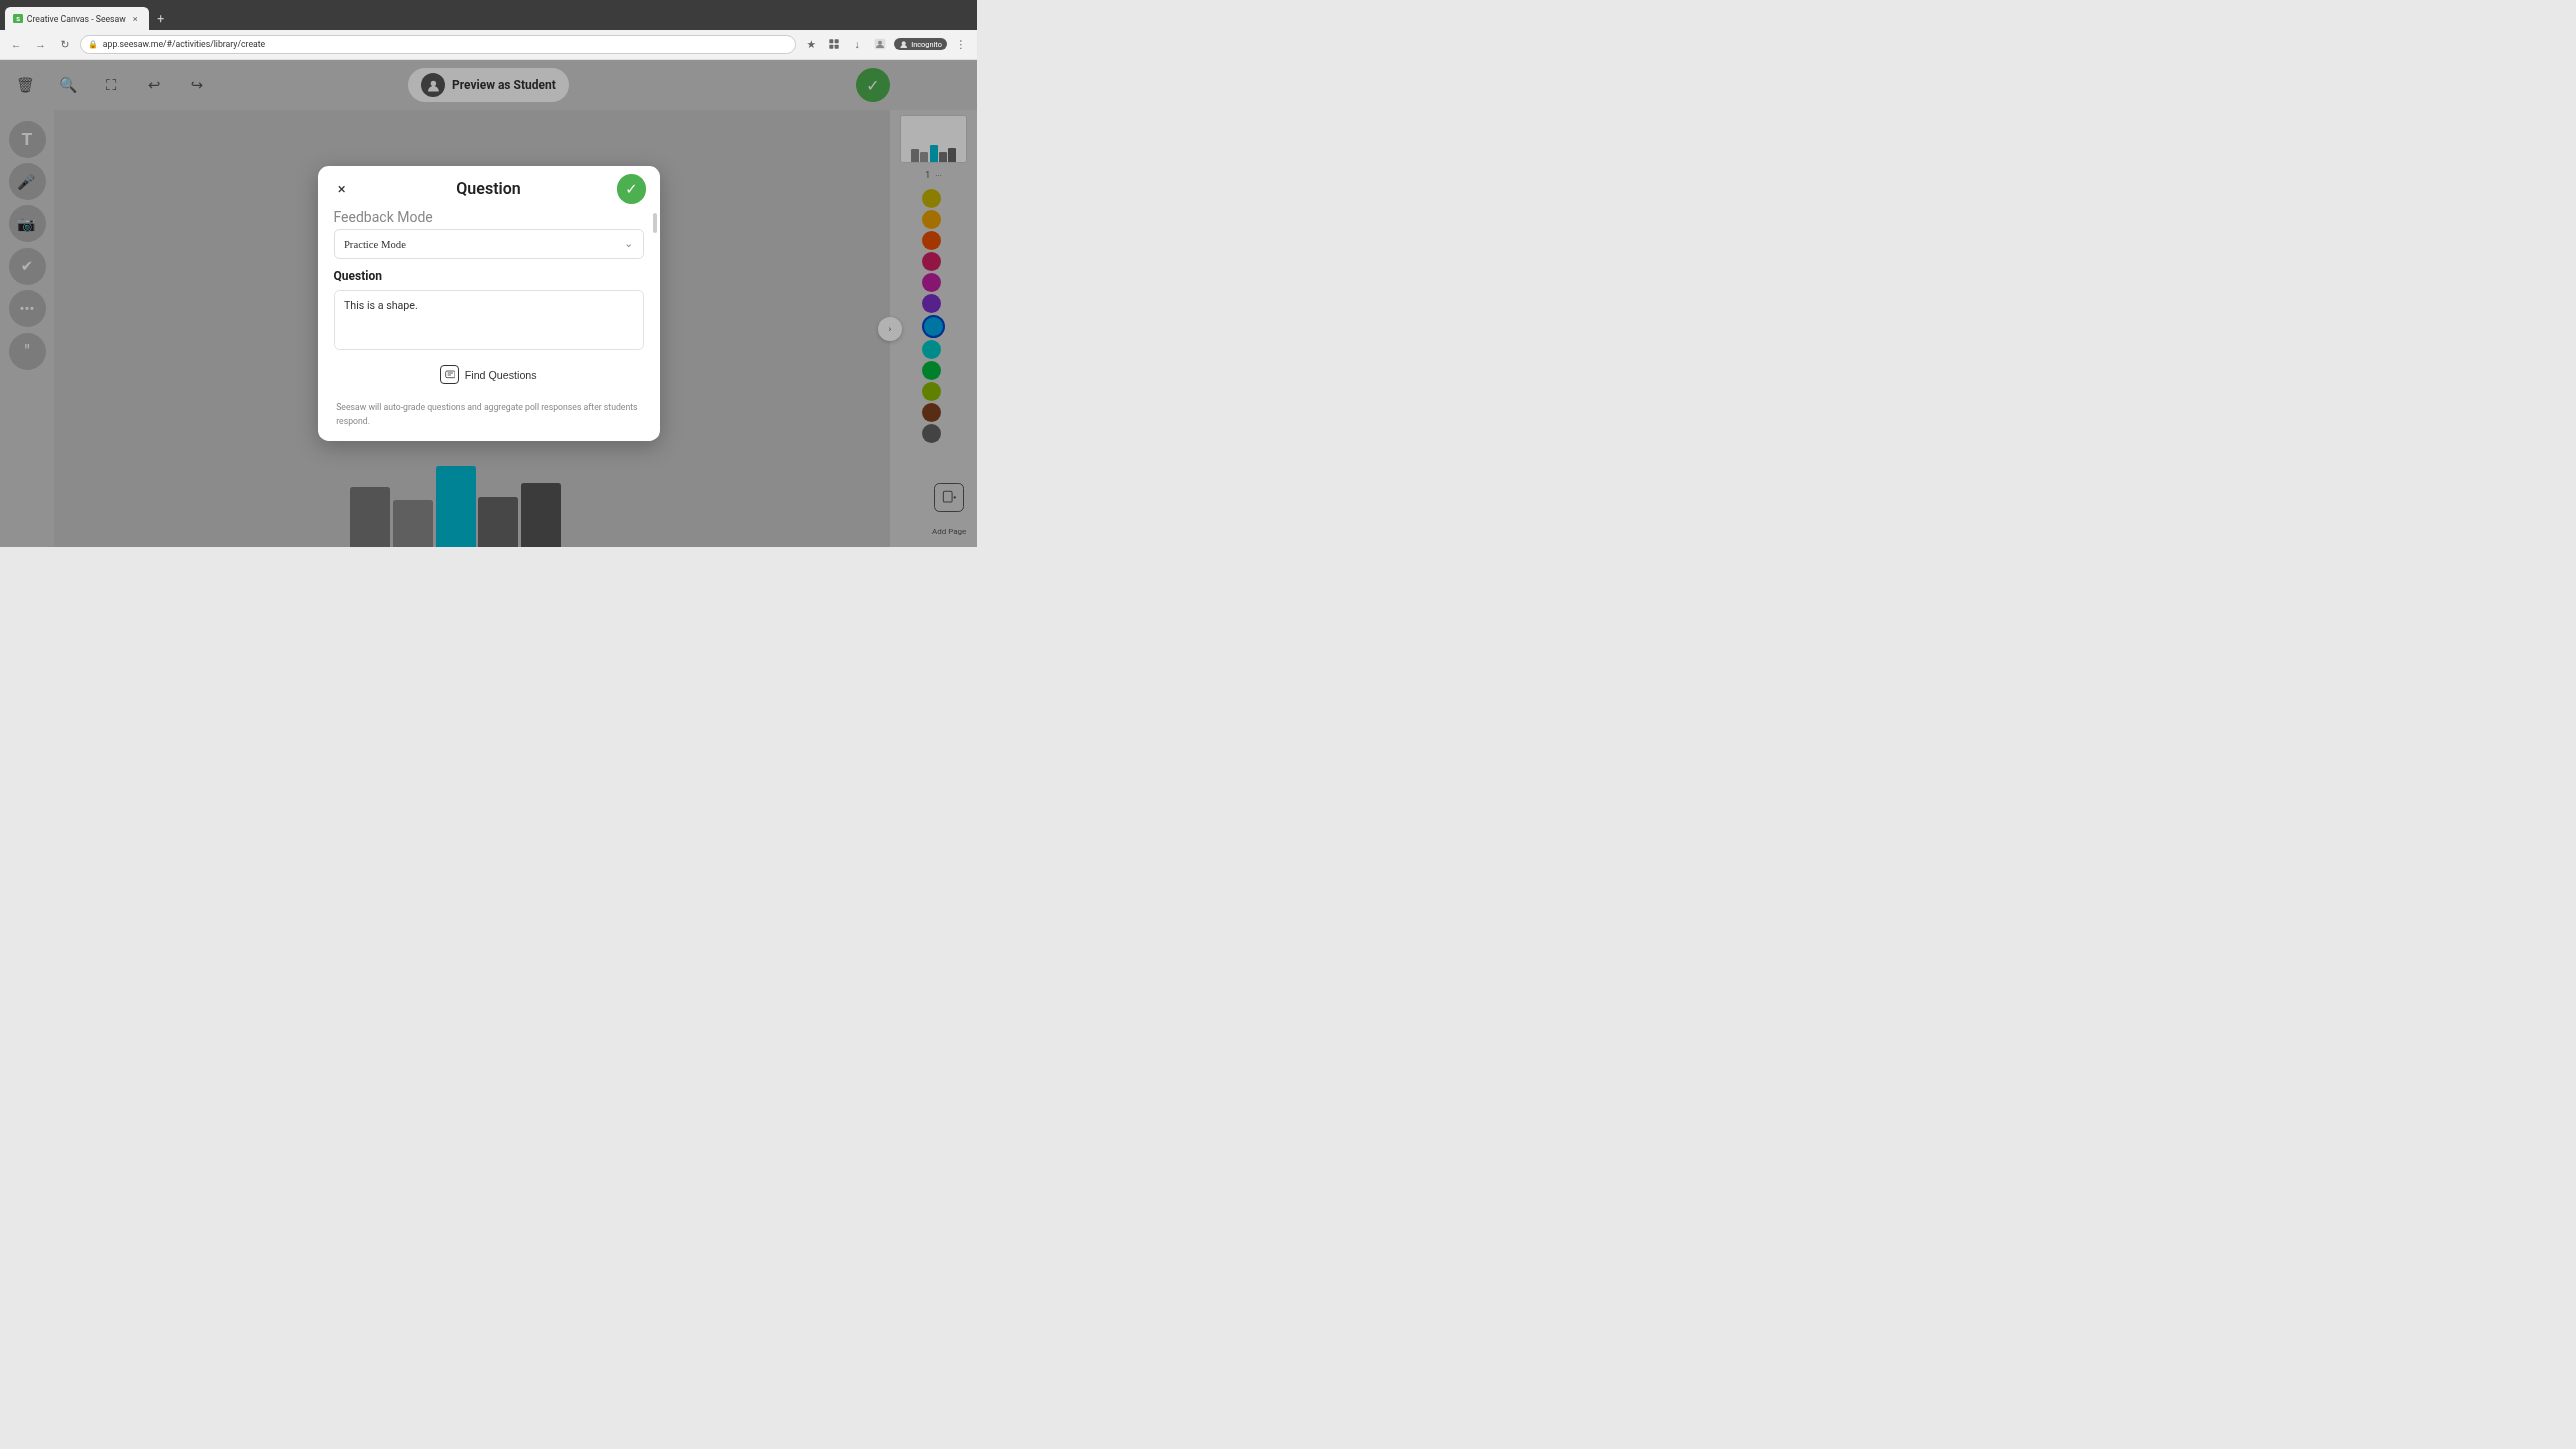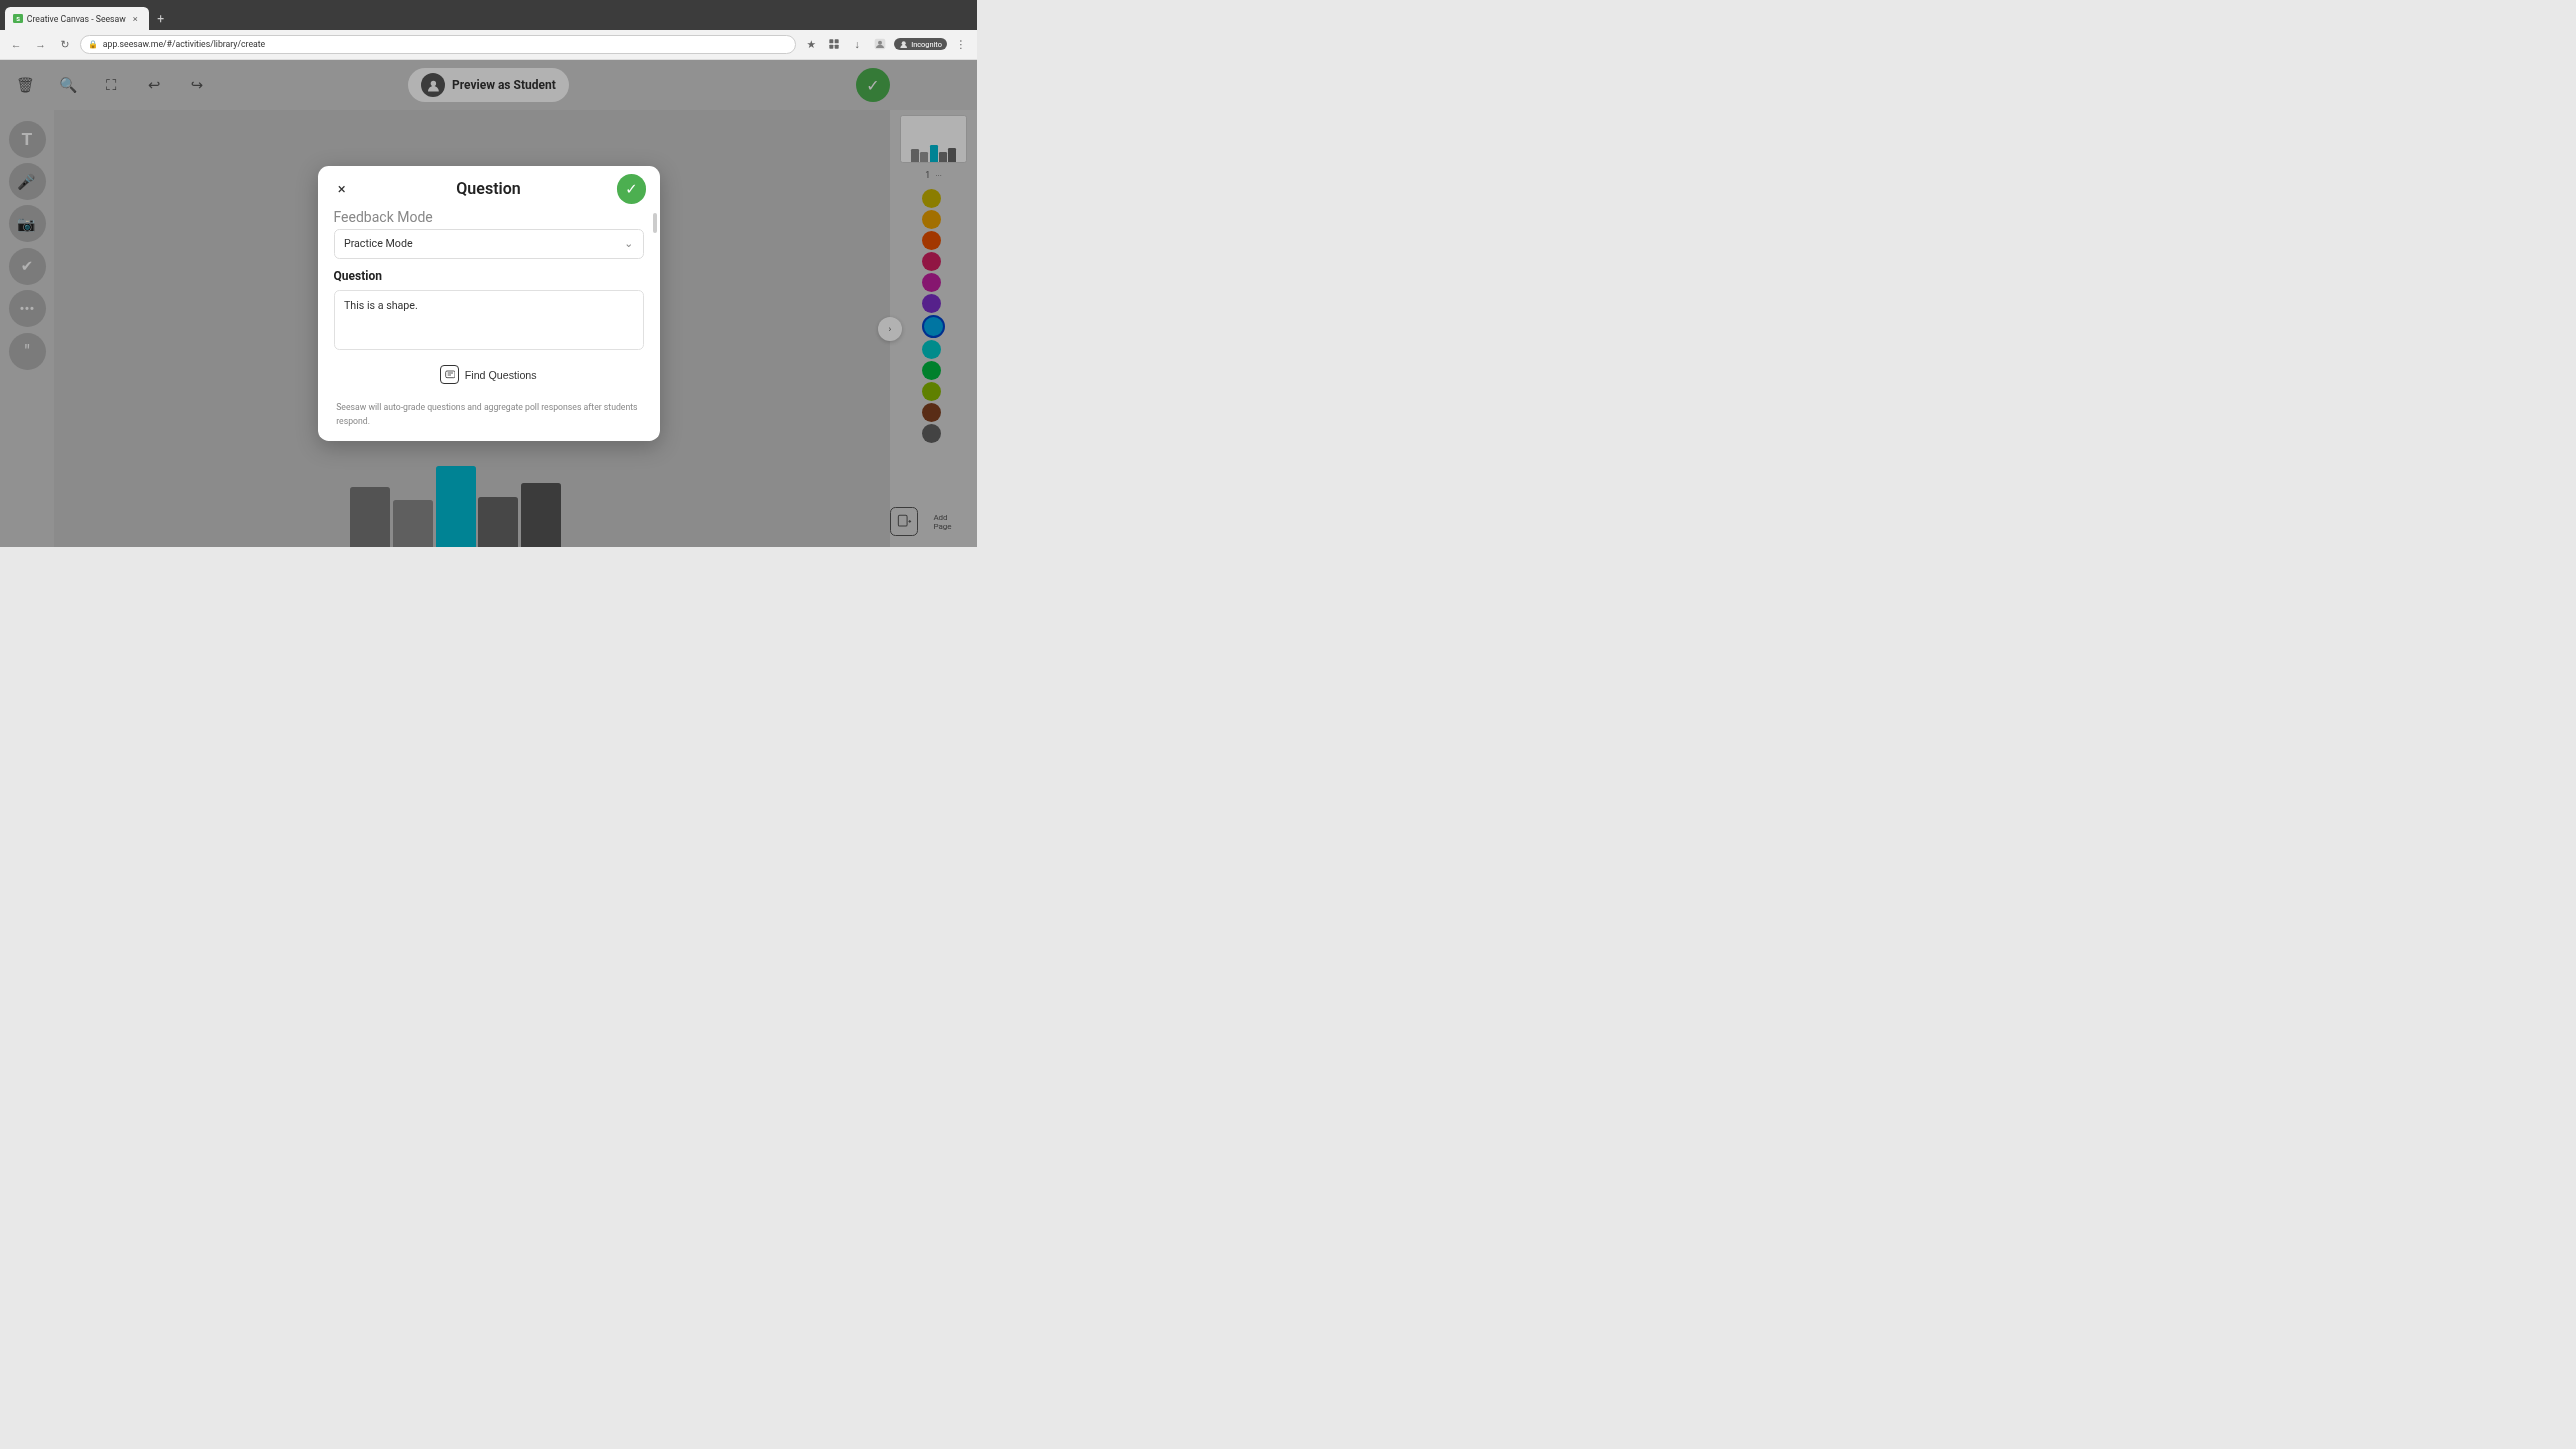--- a/index.html
+++ b/index.html
@@ -312,21 +312,21 @@
       height: 19px;
       border-radius: 50%;
       cursor: pointer;
     }
 
     .add-page-btn {
       position: absolute;
       bottom: 10.7px;
       right: 10.7px;
       display: flex;
-      flex-direction: row;
+      flex-direction: column;
       align-items: center;
       gap: 15px;
       cursor: pointer;
     }
 
     .add-page-icon {
       width: 29.5px;
       height: 29.5px;
       border: 1.3px solid #555;
       border-radius: 5.4px;
@@ -473,20 +473,21 @@
       border: 0.7px solid #ddd;
       border-radius: 5.4px;
       padding: 0 9.4px;
       font-size: 10.7px;
       color: #333;
       display: flex;
       align-items: center;
       justify-content: space-between;
       cursor: pointer;
       background: white;
+      font-family: Liberation Serif, serif;
     }
 
     .section-label {
       font-size: 12px;
       font-weight: 700;
       color: #222;
       margin-bottom: 6.7px;
       margin-top: 5.4px;
     }
 

